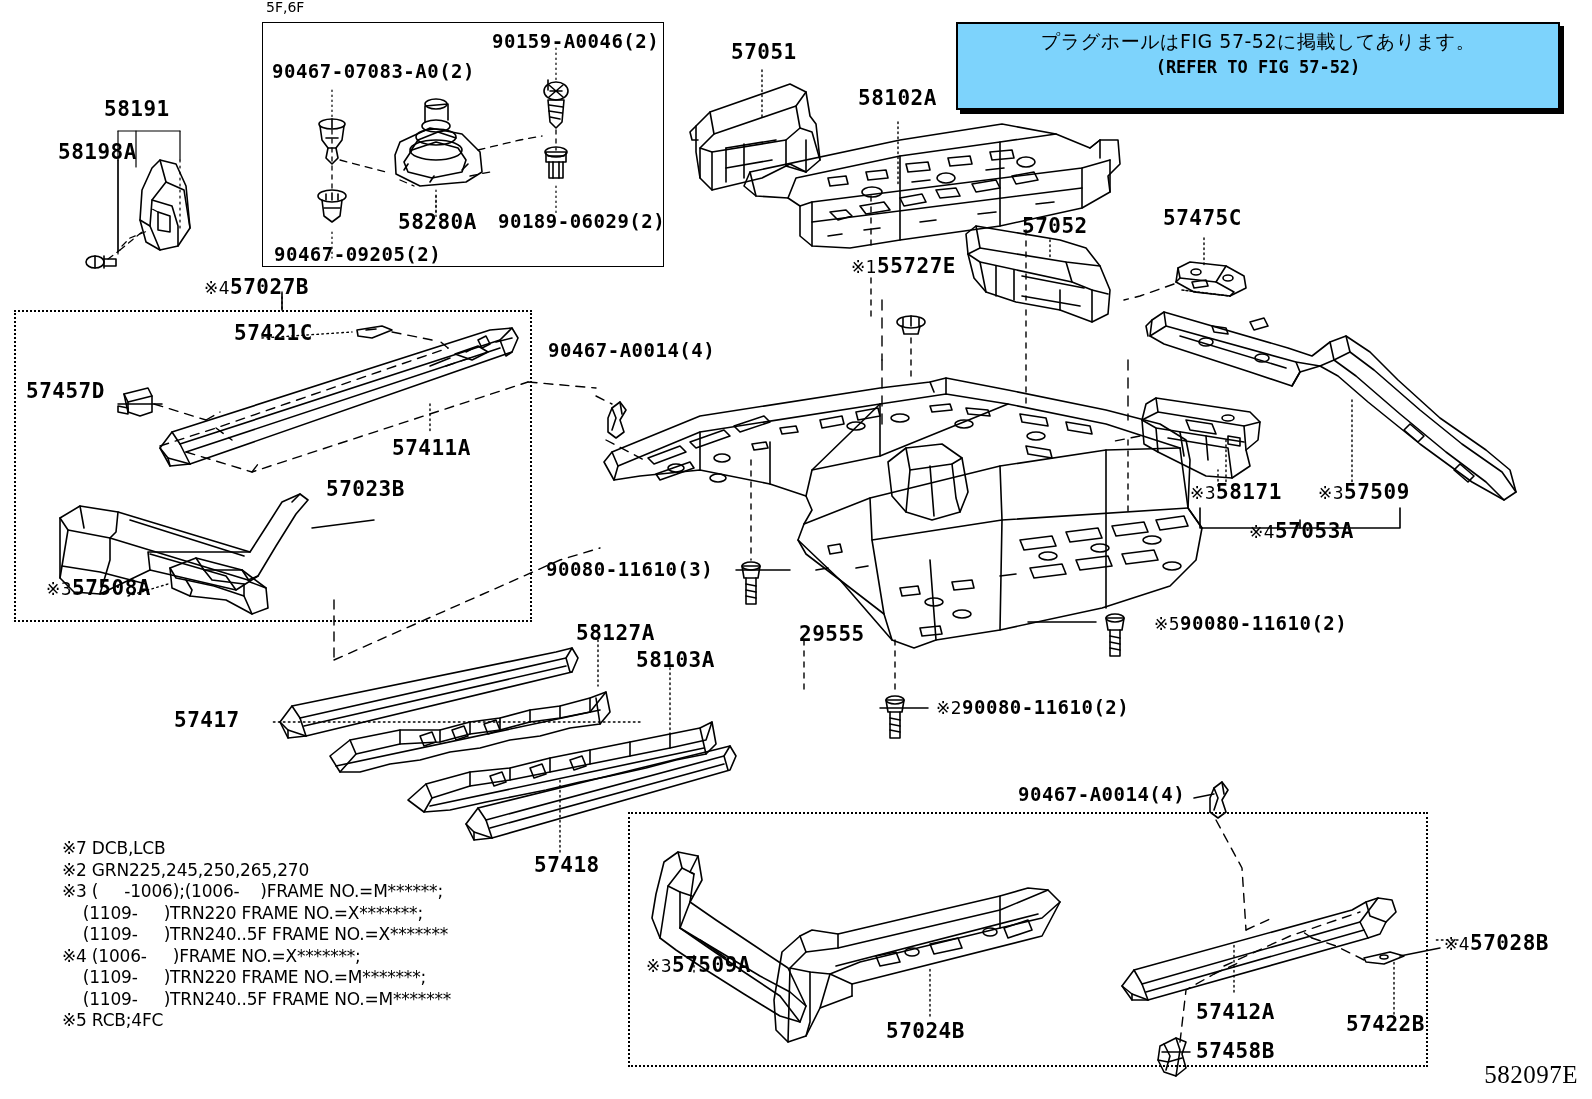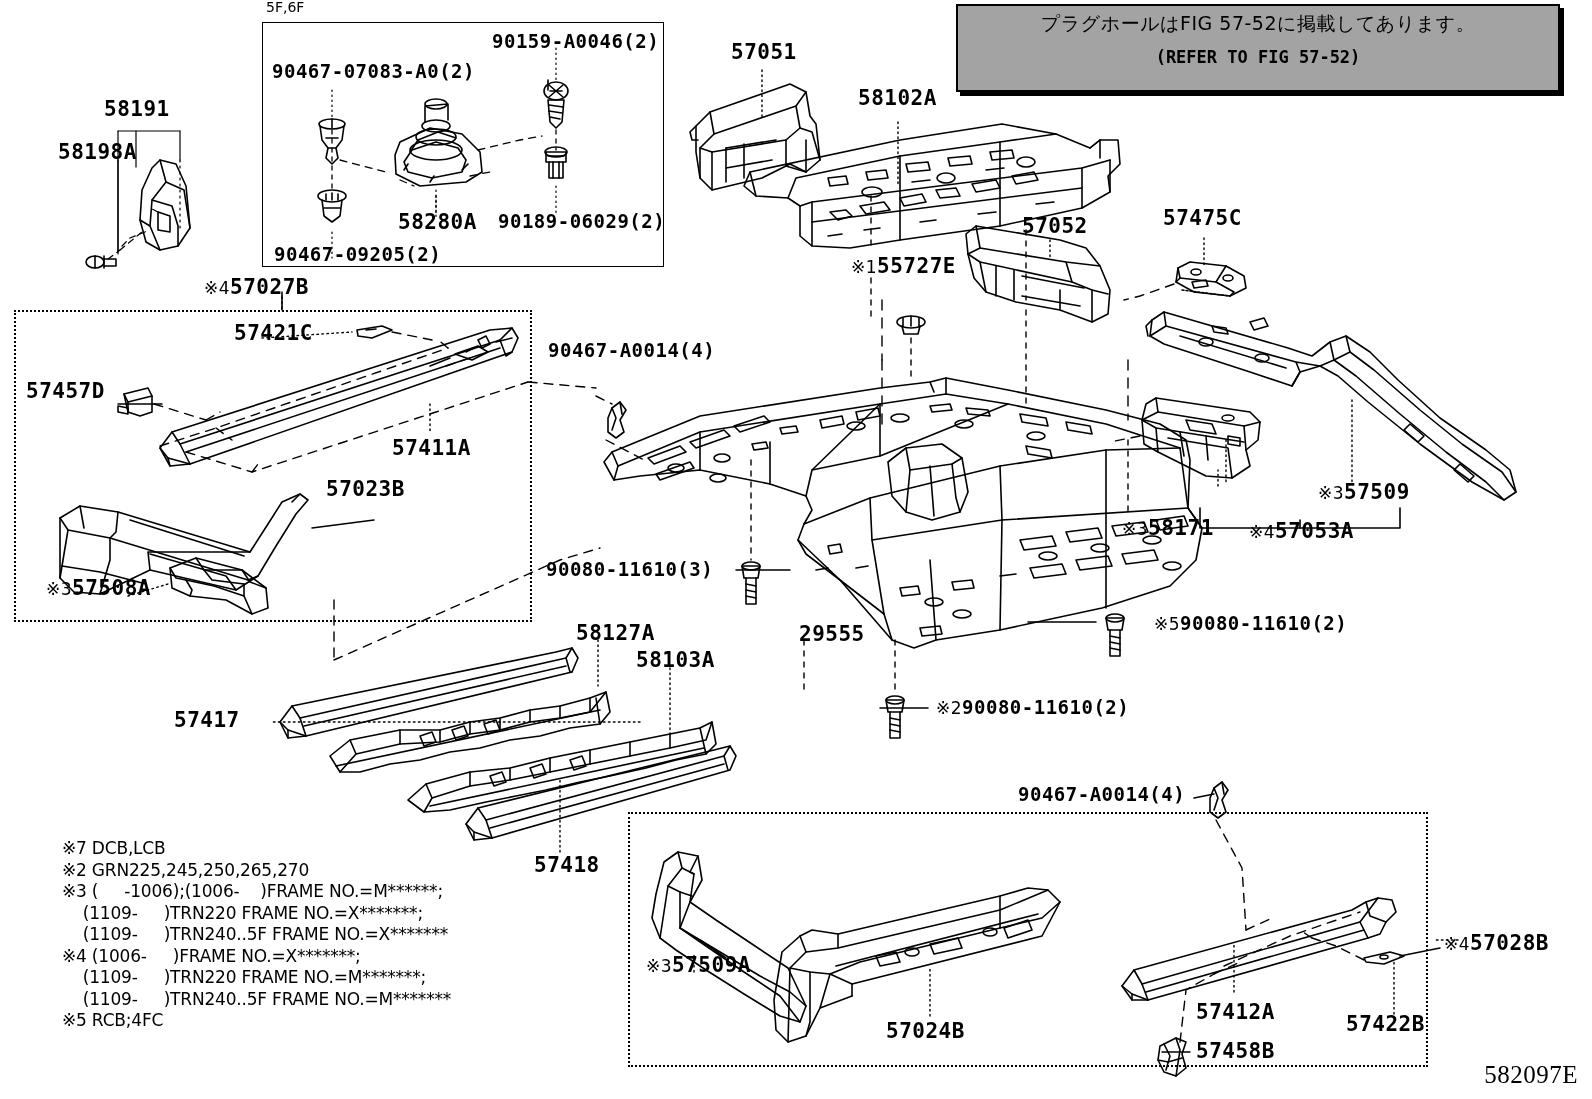--- a/index.html
+++ b/index.html
@@ -47,26 +47,26 @@
     font-family: "DejaVu Sans", "Liberation Sans", sans-serif;
     font-size: 17px;
     line-height: 21.5px;
     white-space: pre;
     color: #000;
     letter-spacing: -0.2px;
   }
   #plug-box {
     position: absolute;
     left: 956px;
-    top: 4px;
+    top: 22px;
     width: 604px;
     height: 88px;
     border: 2px solid #000;
     box-sizing: border-box;
-    background: #a3a3a3;
+    background: #7dd3fc;
     box-shadow: 4px 4px 0 #000;
   }
   #plug-box .line {
     text-align: center;
     white-space: nowrap;
   }
   .pb-jp {
     font-family: "DejaVu Sans", "Liberation Sans", sans-serif;
     font-size: 19px;
     margin-top: 5px;
@@ -75,21 +75,21 @@
   .pb-en {
     font-family: "DejaVu Sans", "Liberation Sans", sans-serif;
     font-size: 18px;
     margin-top: 3px;
     letter-spacing: 0.4px;
   }
   .pb-refer {
     font-family: "DejaVu Sans Mono", "Liberation Mono", monospace;
     font-weight: bold;
     font-size: 17px;
-    margin-top: 10px;
+    margin-top: 2px;
   }
   .dbox {
     position: absolute;
     border: 2px dotted #000;
     box-sizing: border-box;
   }
   .sbox {
     position: absolute;
     border: 1.6px solid #000;
     box-sizing: border-box;
@@ -701,21 +701,21 @@
 
   <div class="lbl" style="left:548px;top:341px;">90467-A0014(4)</div>
   <div class="lbl" style="left:546px;top:560px;">90080-11610(3)</div>
 
   <div class="lbl big" style="left:731px;top:42px;">57051</div>
   <div class="lbl big" style="left:858px;top:88px;">58102A</div>
   <div class="lbl big" style="left:851px;top:256px;"><span class="mark">※1</span><span>55727E</span></div>
   <div class="lbl big" style="left:1022px;top:216px;">57052</div>
   <div class="lbl big" style="left:1163px;top:208px;">57475C</div>
 
-  <div class="lbl big" style="left:1122px;top:482px;margin-top:36px;"><span class="mark">※3</span><span>58171</span></div>
+  <div class="lbl big" style="left:1190px;top:482px;"><span class="mark">※3</span><span>58171</span></div>
   <div class="lbl big" style="left:1318px;top:482px;"><span class="mark">※3</span><span>57509</span></div>
   <div class="lbl big" style="left:1249px;top:521px;"><span class="mark">※4</span><span>57053A</span></div>
 
   <div class="lbl big" style="left:799px;top:624px;">29555</div>
   <div class="lbl" style="left:1154px;top:614px;"><span class="mark">※5</span><span>90080-11610(2)</span></div>
   <div class="lbl" style="left:936px;top:698px;"><span class="mark">※2</span><span>90080-11610(2)</span></div>
 
   <div class="lbl big" style="left:576px;top:623px;">58127A</div>
   <div class="lbl big" style="left:636px;top:650px;">58103A</div>
   <div class="lbl big" style="left:174px;top:710px;">57417</div>

